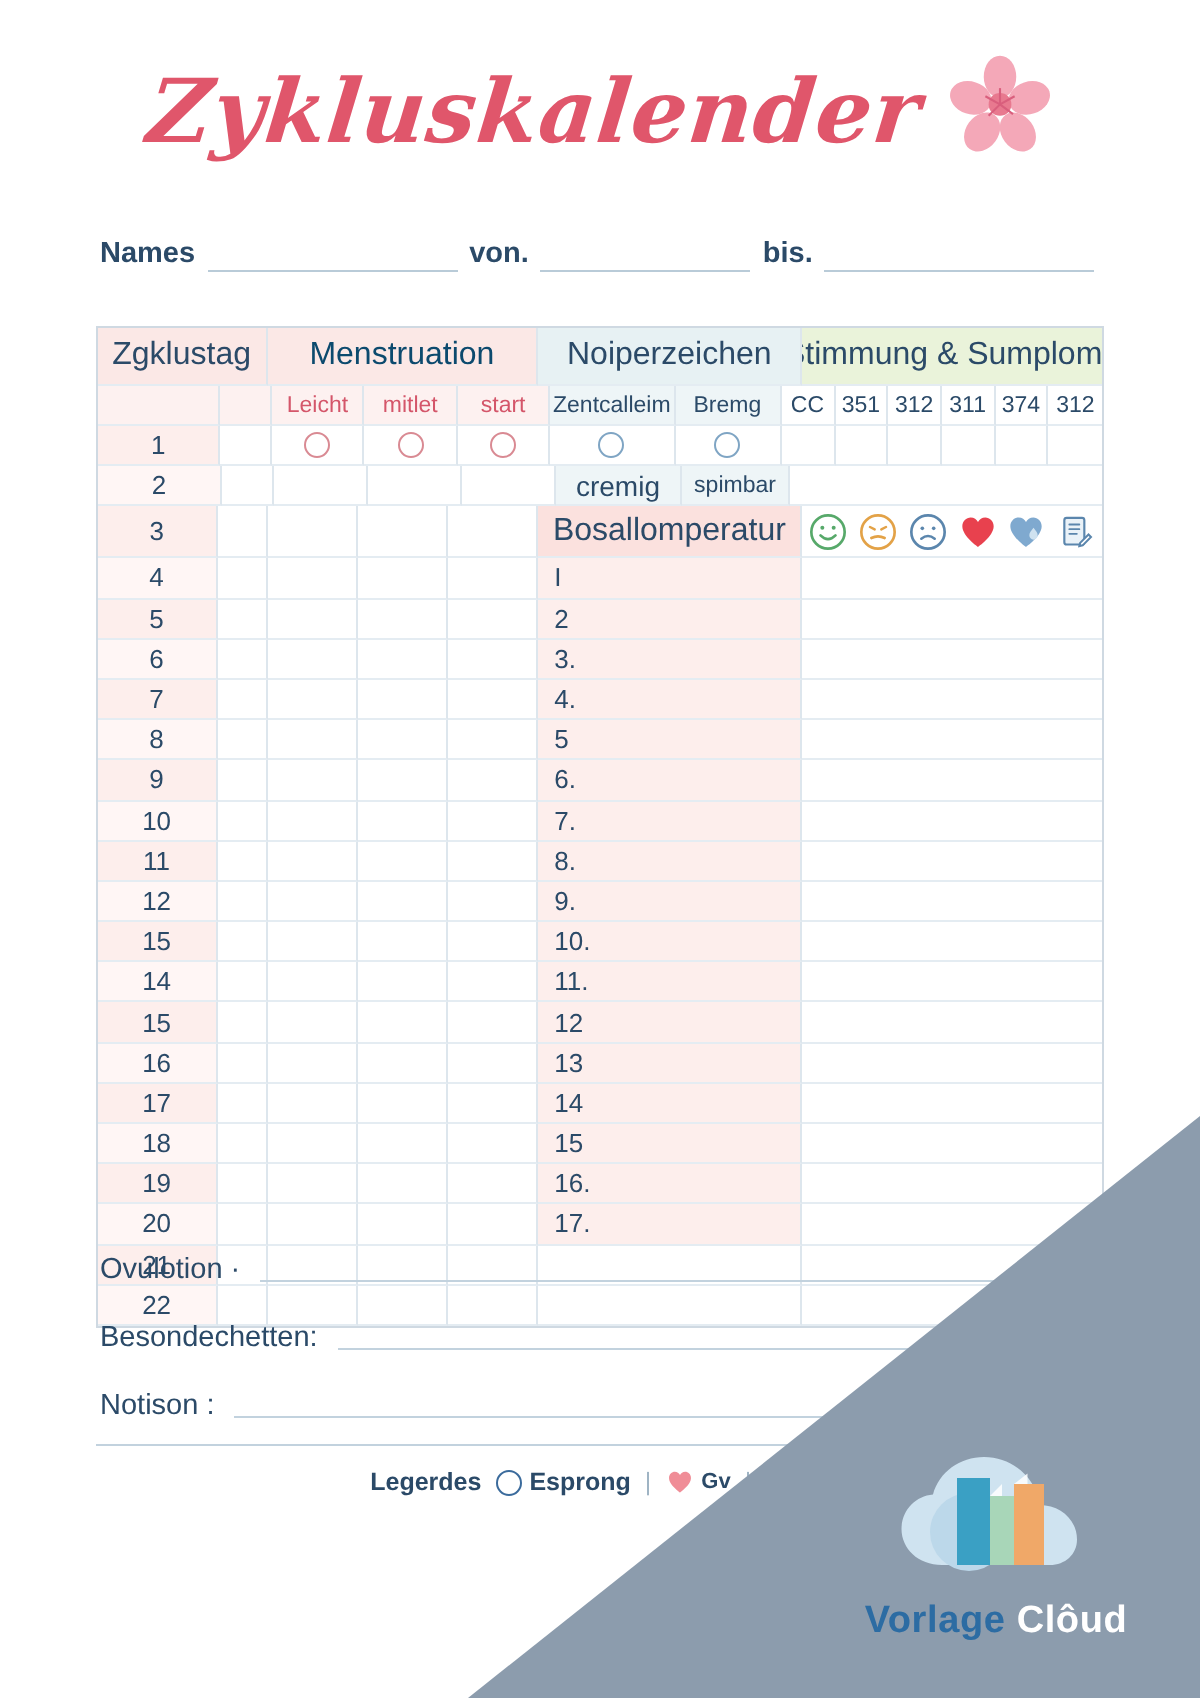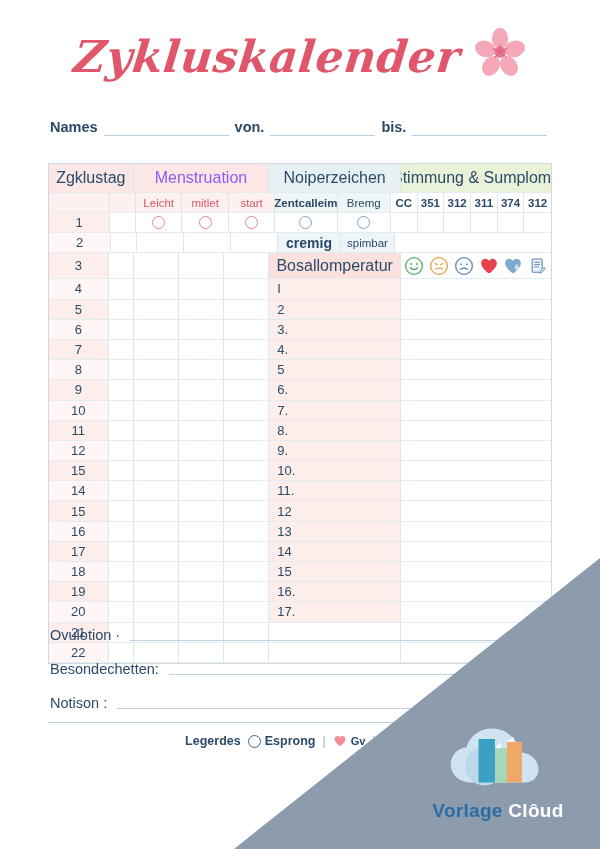--- a/index.html
+++ b/index.html
@@ -52,37 +52,37 @@
     background:#fff;
   }
   .trow{display:flex;}
   .cell{box-sizing:border-box;border-right:1px solid #dde6ed;border-bottom:1px solid #e4ecf2;
         display:flex;align-items:center;justify-content:center;
         font-size:12.5px;color:#2b4a68;overflow:hidden;white-space:nowrap;}
   .cell:last-child{border-right:none;}
 
   
   .hdr{height:29px;font-size:16px;}
-  .hdr.pink{background:#fbe8e6;color:#8b5cf6;}
+  .hdr.pink{background:#fbe8e6;color:#0c4a6e;}
   .hdr.pinkday{background:#fbe8e6;color:#2b4a68;}
   .hdr.blue{background:#e7f1f3;color:#2b4a68;}
   .hdr.green{background:#eaf3da;color:#2b4a68;}
 
   
   .sub{height:20px;font-size:11.5px;}
   .sub.pink{background:#fdf1f0;color:#d4566a;}
   .sub.pinkblank{background:#fdf1f0;}
   .sub.blue{background:#eef5f7;color:#2b4a68;}
-  .sub.white{background:#ffffff;color:#2b4a68;font-weight:bold;}
+  .sub.white{background:#ffffff;color:#2b4a68;}
 
   
   .c-day{width:62px;}
   .c-daysub{width:26px;}
   .c-mens{width:47px;}
-  .c-nz{width:63px;font-weight:bold;}
+  .c-nz{width:63px;}
   .c-nz2{width:54px;}
   .c-st{width:27px;}
 
   .w-day{width:88px;}       
   .w-mens{width:141px;}
   .w-nz{width:137px;}
   .w-st{width:156px;}
 
   .rowh{height:20.2px;}
 

